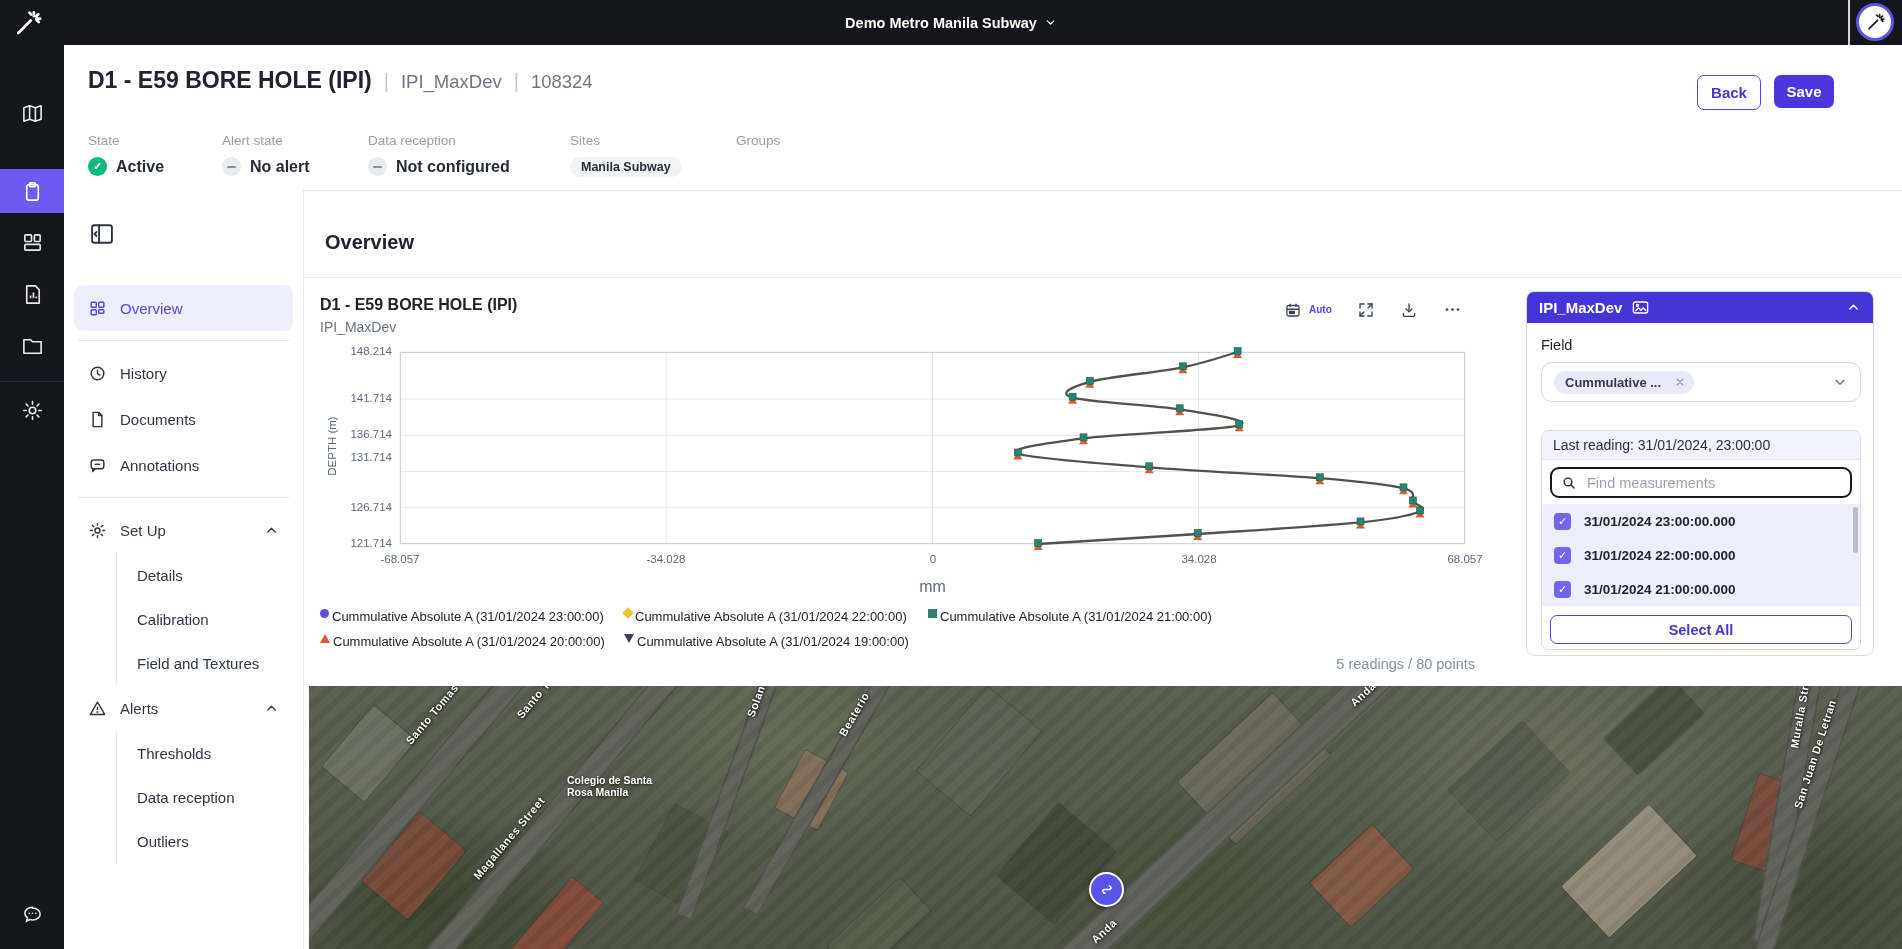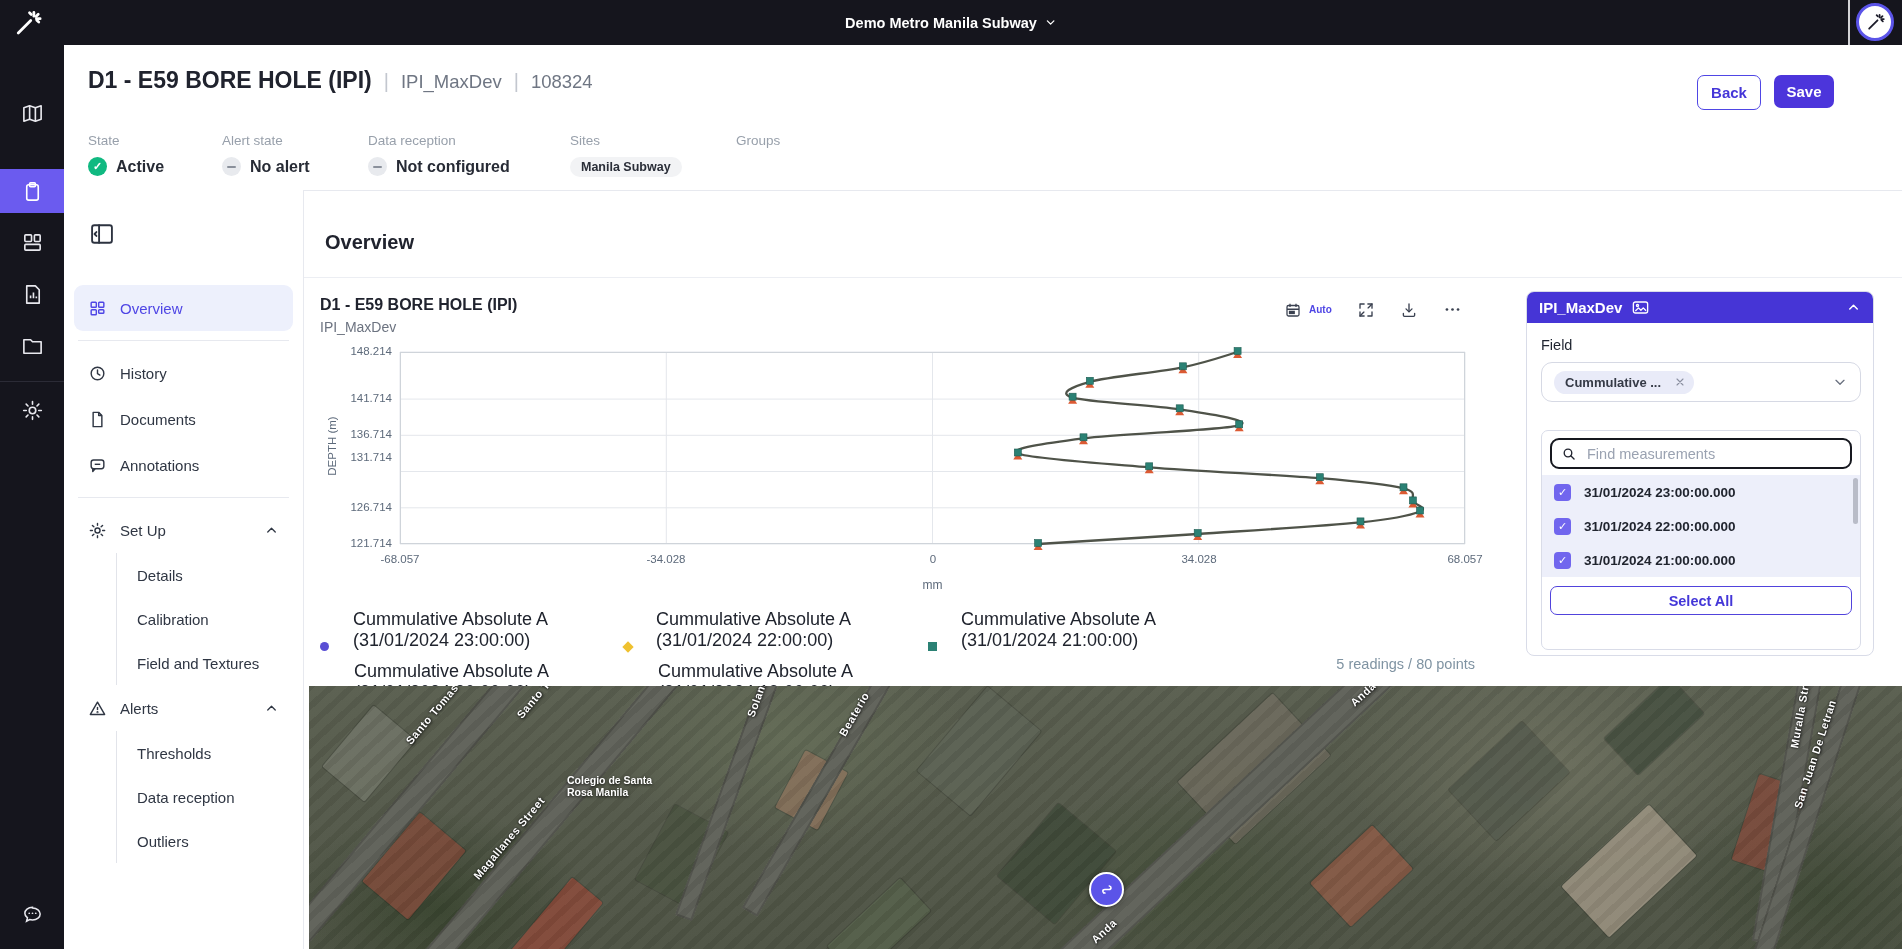--- a/index.html
+++ b/index.html
@@ -62,26 +62,26 @@
   #content-rule{position:absolute;left:304px;top:277px;width:1598px;height:1px;background:#eceef3}
 
   #chart-title{position:absolute;left:320px;top:296px;font-size:16px;font-weight:bold;color:#20232e}
   #chart-subtitle{position:absolute;left:320px;top:319px;font-size:14px;color:#6c7380}
   #chart-toolbar{position:absolute;left:1284px;top:300px;display:flex;align-items:center;gap:25px;color:#3a4150}
   .tb-btn{display:flex;align-items:center;gap:7px;cursor:pointer}
   #auto-label{font-size:10px;font-weight:bold;color:#4f46e5}
 
   .y-tick{position:absolute;width:72px;text-align:right;font-size:11.5px;color:#5d6a7b}
   .x-tick{position:absolute;width:76px;text-align:center;font-size:11.5px;color:#5d6a7b}
-  #x-axis-title{position:absolute;text-align:center;width:60px;font-size:12px;color:#5d6a7b}
+  #x-axis-title{position:absolute;text-align:center;width:60px;font-size:16px;color:#5d6a7b}
   #y-axis-title{position:absolute;left:292px;top:440px;width:80px;text-align:center;font-size:11.5px;color:#5d6a7b;
     transform:rotate(-90deg);transform-origin:center}
 
   #legend{position:absolute;left:320px;top:609px;width:960px;display:flex;flex-wrap:wrap;column-gap:12px;row-gap:10px}
-  .legend-item{width:292px;display:flex;align-items:flex-end;gap:24px;font-size:18px;color:#20242e;cursor:pointer}
+  .legend-item{width:292px;display:flex;align-items:flex-start;gap:3px;font-size:13px;color:#20242e;cursor:pointer}
   .lm{flex:0 0 auto}
   #readings-note{position:absolute;right:427px;top:656px;font-size:14.5px;color:#7f93a2}
 
   
   #panel{position:absolute;left:1526px;top:291px;width:348px;height:365px;border:1px solid #d9dce8;border-radius:8px;
     box-sizing:border-box;background:#fff;overflow:hidden;z-index:10}
   #panel-header{height:31px;background:#4635d6;color:#fff;display:flex;align-items:center;padding:0 12px;gap:9px;cursor:pointer}
   #panel-title{font-size:15px;font-weight:bold}
   #panel-chevron{margin-left:auto;display:flex}
   #field-label{position:absolute;left:14px;top:45px;font-size:14.5px;color:#1f2430}
@@ -498,20 +498,21 @@
           </svg>
       </span>
     </span>
     <span class="dd">
       <svg viewBox="0 0 24 24" width="16" height="16" fill="none" stroke="currentColor" stroke-width="2" stroke-linecap="round" stroke-linejoin="round">
           <polyline points="6 9.5 12 15.5 18 9.5"></polyline>
         </svg>
     </span>
   </div>
   <div id="meas-box">
+    <div id="last-reading">Last reading: 31/01/2024, 23:00:00</div>
     <div id="search-wrap">
       <svg viewBox="0 0 24 24" width="16" height="16" fill="none" stroke="#20232e" stroke-width="2" stroke-linecap="round">
           <circle cx="10.5" cy="10.5" r="5.7"></circle>
           <line x1="15" y1="15" x2="19.6" y2="19.6"></line>
         </svg>
       <input id="search-input" placeholder="Find measurements" style="">
     </div>
     <div id="meas-list">
       <div class="meas-row">
           <span class="cbx"></span>

